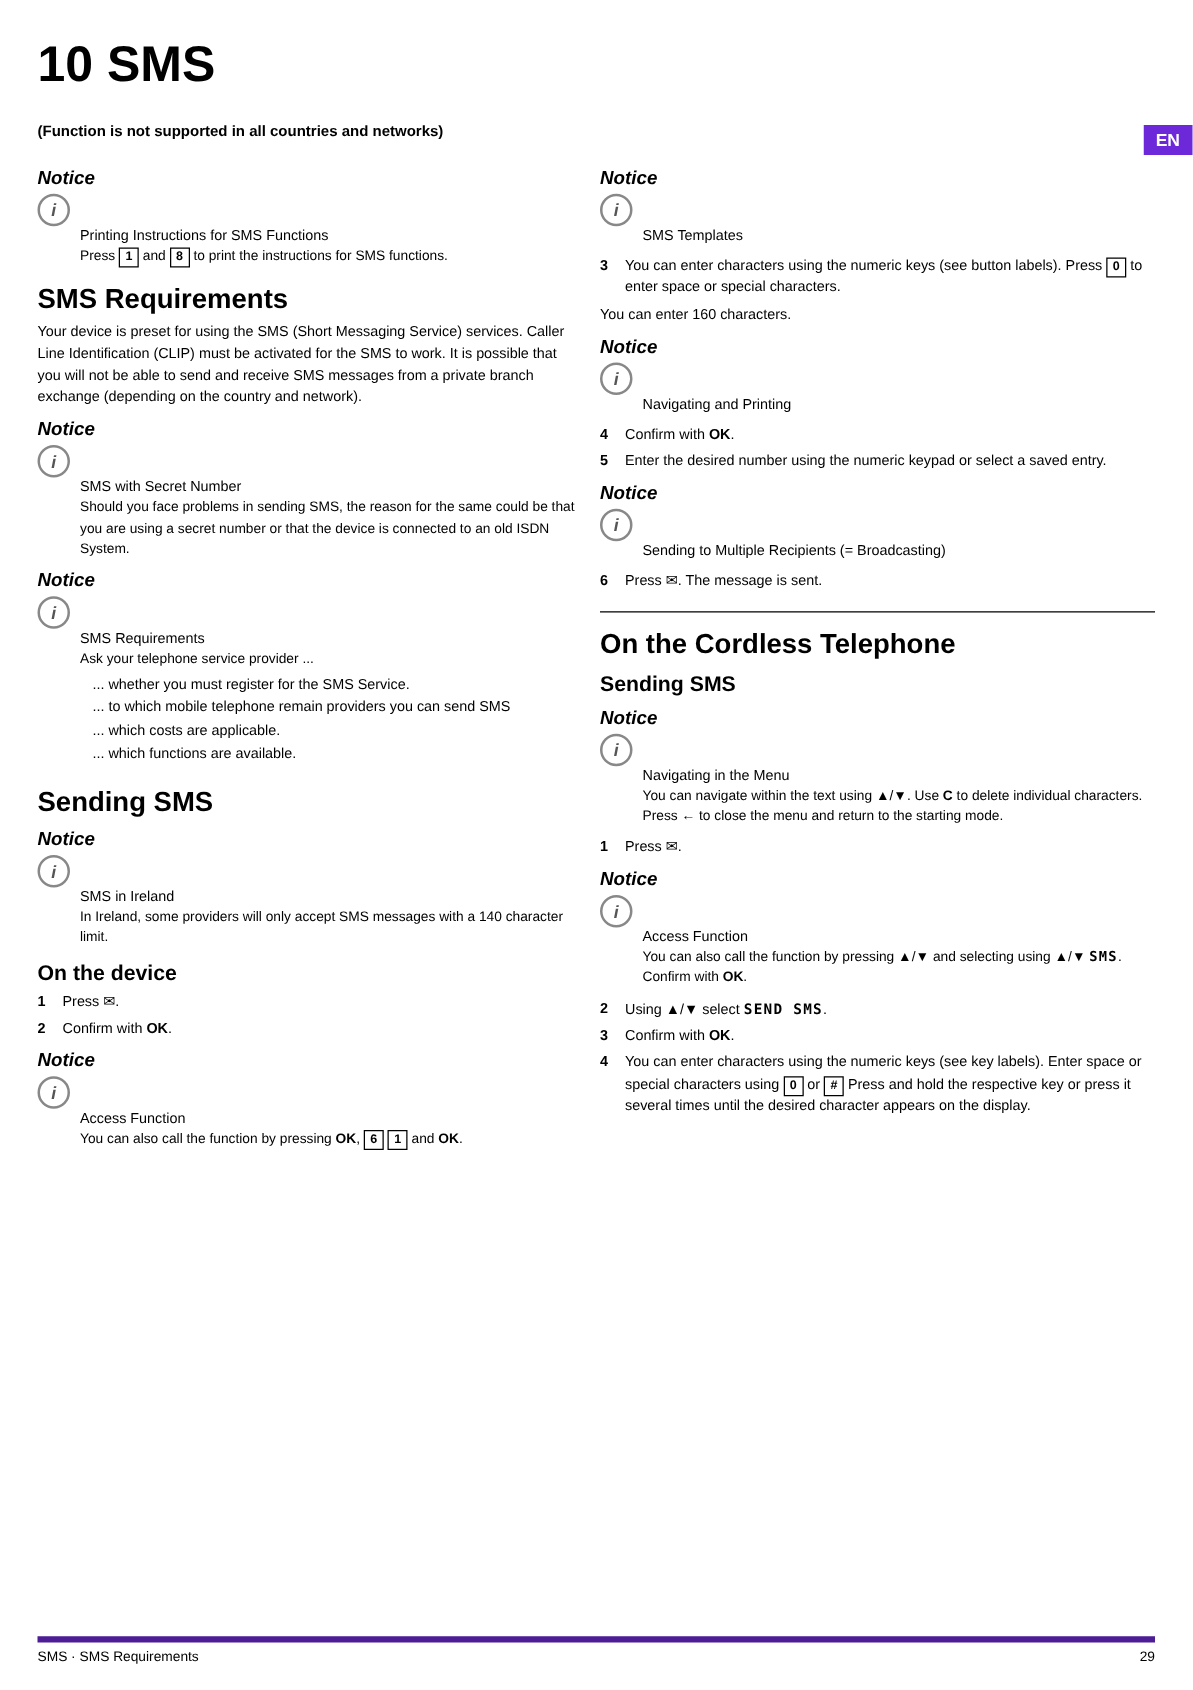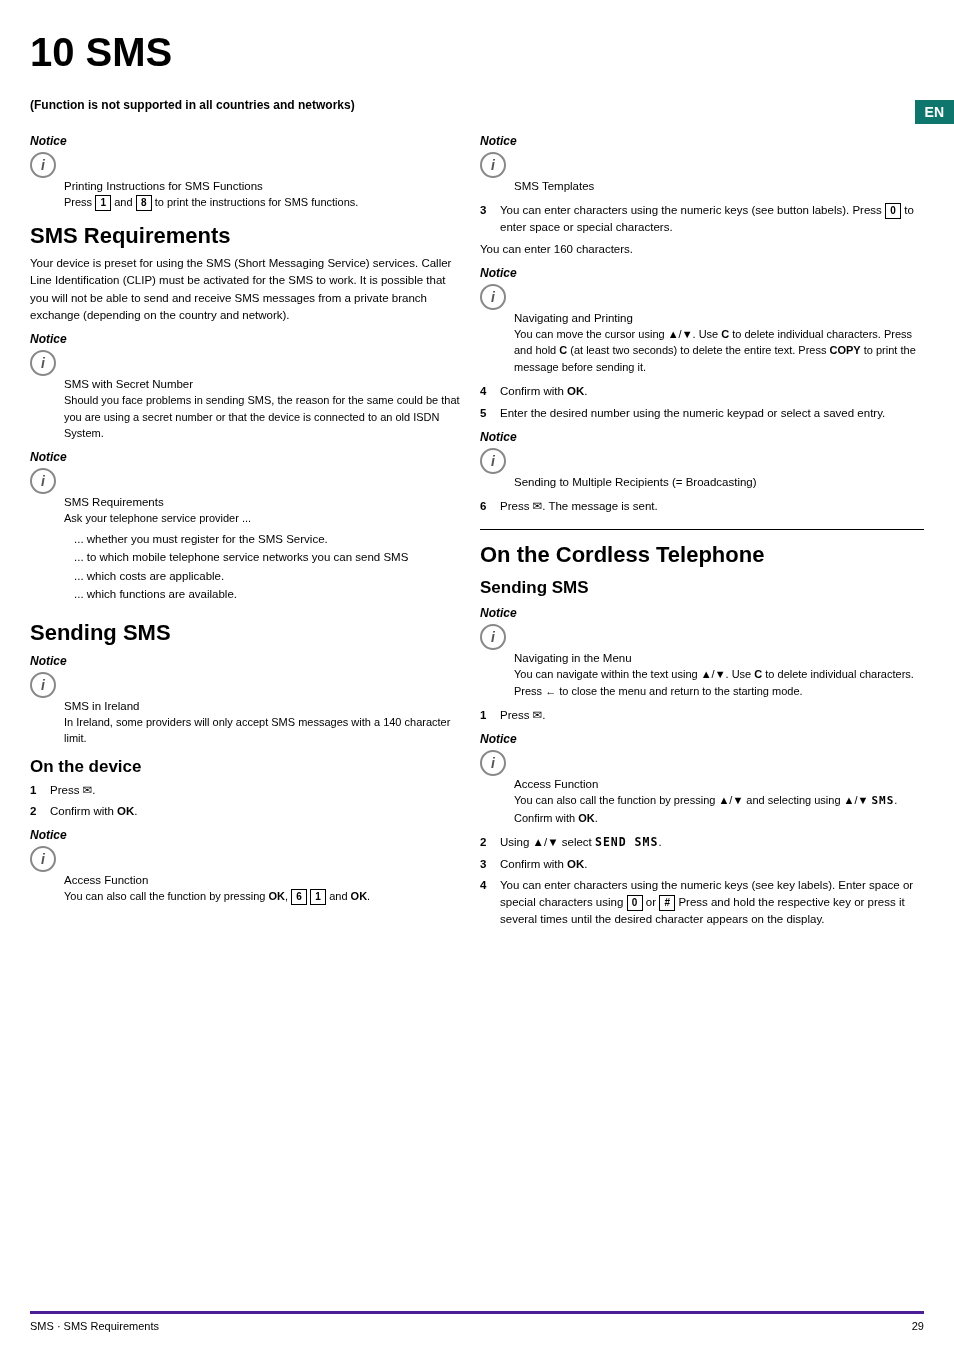--- a/index.html
+++ b/index.html
@@ -17,21 +17,21 @@
       min-height: 1352px;
       padding: 30px 30px 50px 30px;
       position: relative;
       display: flex;
       flex-direction: column;
     }
     .en-badge {
       position: absolute;
       top: 100px;
       right: 0;
-      background: #0f766e;
+      background: #6d28d9;
       color: #fff;
       font-weight: bold;
       font-size: 14px;
       padding: 4px 10px;
       z-index: 10;
     }
     .col-left {
       width: 430px;
       flex-shrink: 0;
     }
@@ -65,21 +65,21 @@
       line-height: 1.5;
       margin-bottom: 6px;
     }
     .notice-block {
       border: none;
       margin: 8px 0;
     }
     .notice-label {
       font-style: italic;
       font-weight: bold;
-      font-size: 12px;
+      font-size: 15px;
       margin-bottom: 2px;
       display: block;
     }
     .notice-inner {
       display: flex;
       flex-direction: row;
       gap: 8px;
       align-items: flex-start;
       margin-left: 0;
     }
@@ -155,21 +155,21 @@
       margin: 14px 0 6px 0;
     }
     .footer {
       position: absolute;
       bottom: 20px;
       left: 30px;
       right: 30px;
       display: flex;
       justify-content: space-between;
       align-items: center;
-      border-top: 3px solid #4c1d95;
+      border-top: 5px solid #4c1d95;
       padding-top: 6px;
       font-size: 11px;
     }
     .two-col-layout {
       display: flex;
       flex-direction: row;
       gap: 20px;
       flex: 1;
     }
   </style>
@@ -222,21 +222,21 @@
         <span class="notice-label">Notice</span>
         <div class="notice-inner">
           <div class="info-icon">
               <i>i</i>
             </div>
           <div class="notice-content">
             <div class="notice-title">SMS Requirements</div>
             <div class="notice-text">Ask your telephone service provider ...</div>
             <ul class="bullet-list">
               <li class="bullet-item">... whether you must register for the SMS Service.</li>
-              <li class="bullet-item">... to which mobile telephone service networks you can send SMS</li>
+              <li class="bullet-item">... to which mobile telephone remain providers you can send SMS</li>
               <li class="bullet-item">... which costs are applicable.</li>
               <li class="bullet-item">... which functions are available.</li>
             </ul>
           </div>
         </div>
       </div>
 
       <h2>Sending SMS</h2>
 
       <div class="notice-block">
@@ -302,23 +302,20 @@
       <p>You can enter 160 characters.</p>
 
       <div class="notice-block">
         <span class="notice-label">Notice</span>
         <div class="notice-inner">
           <div class="info-icon">
               <i>i</i>
             </div>
           <div class="notice-content">
             <div class="notice-title">Navigating and Printing</div>
-            <div class="notice-text">
-              You can move the cursor using ▲/▼. Use <strong>C</strong> to delete individual characters. Press and hold <strong>C</strong> (at least two seconds) to delete the entire text. Press <strong>COPY</strong> to print the message before sending it.
-            </div>
           </div>
         </div>
       </div>
 
       <div class="step-item">
         <span class="step-num bold">4</span>
         <span>Confirm with <strong>OK</strong>.</span>
       </div>
 
       <div class="step-item">

